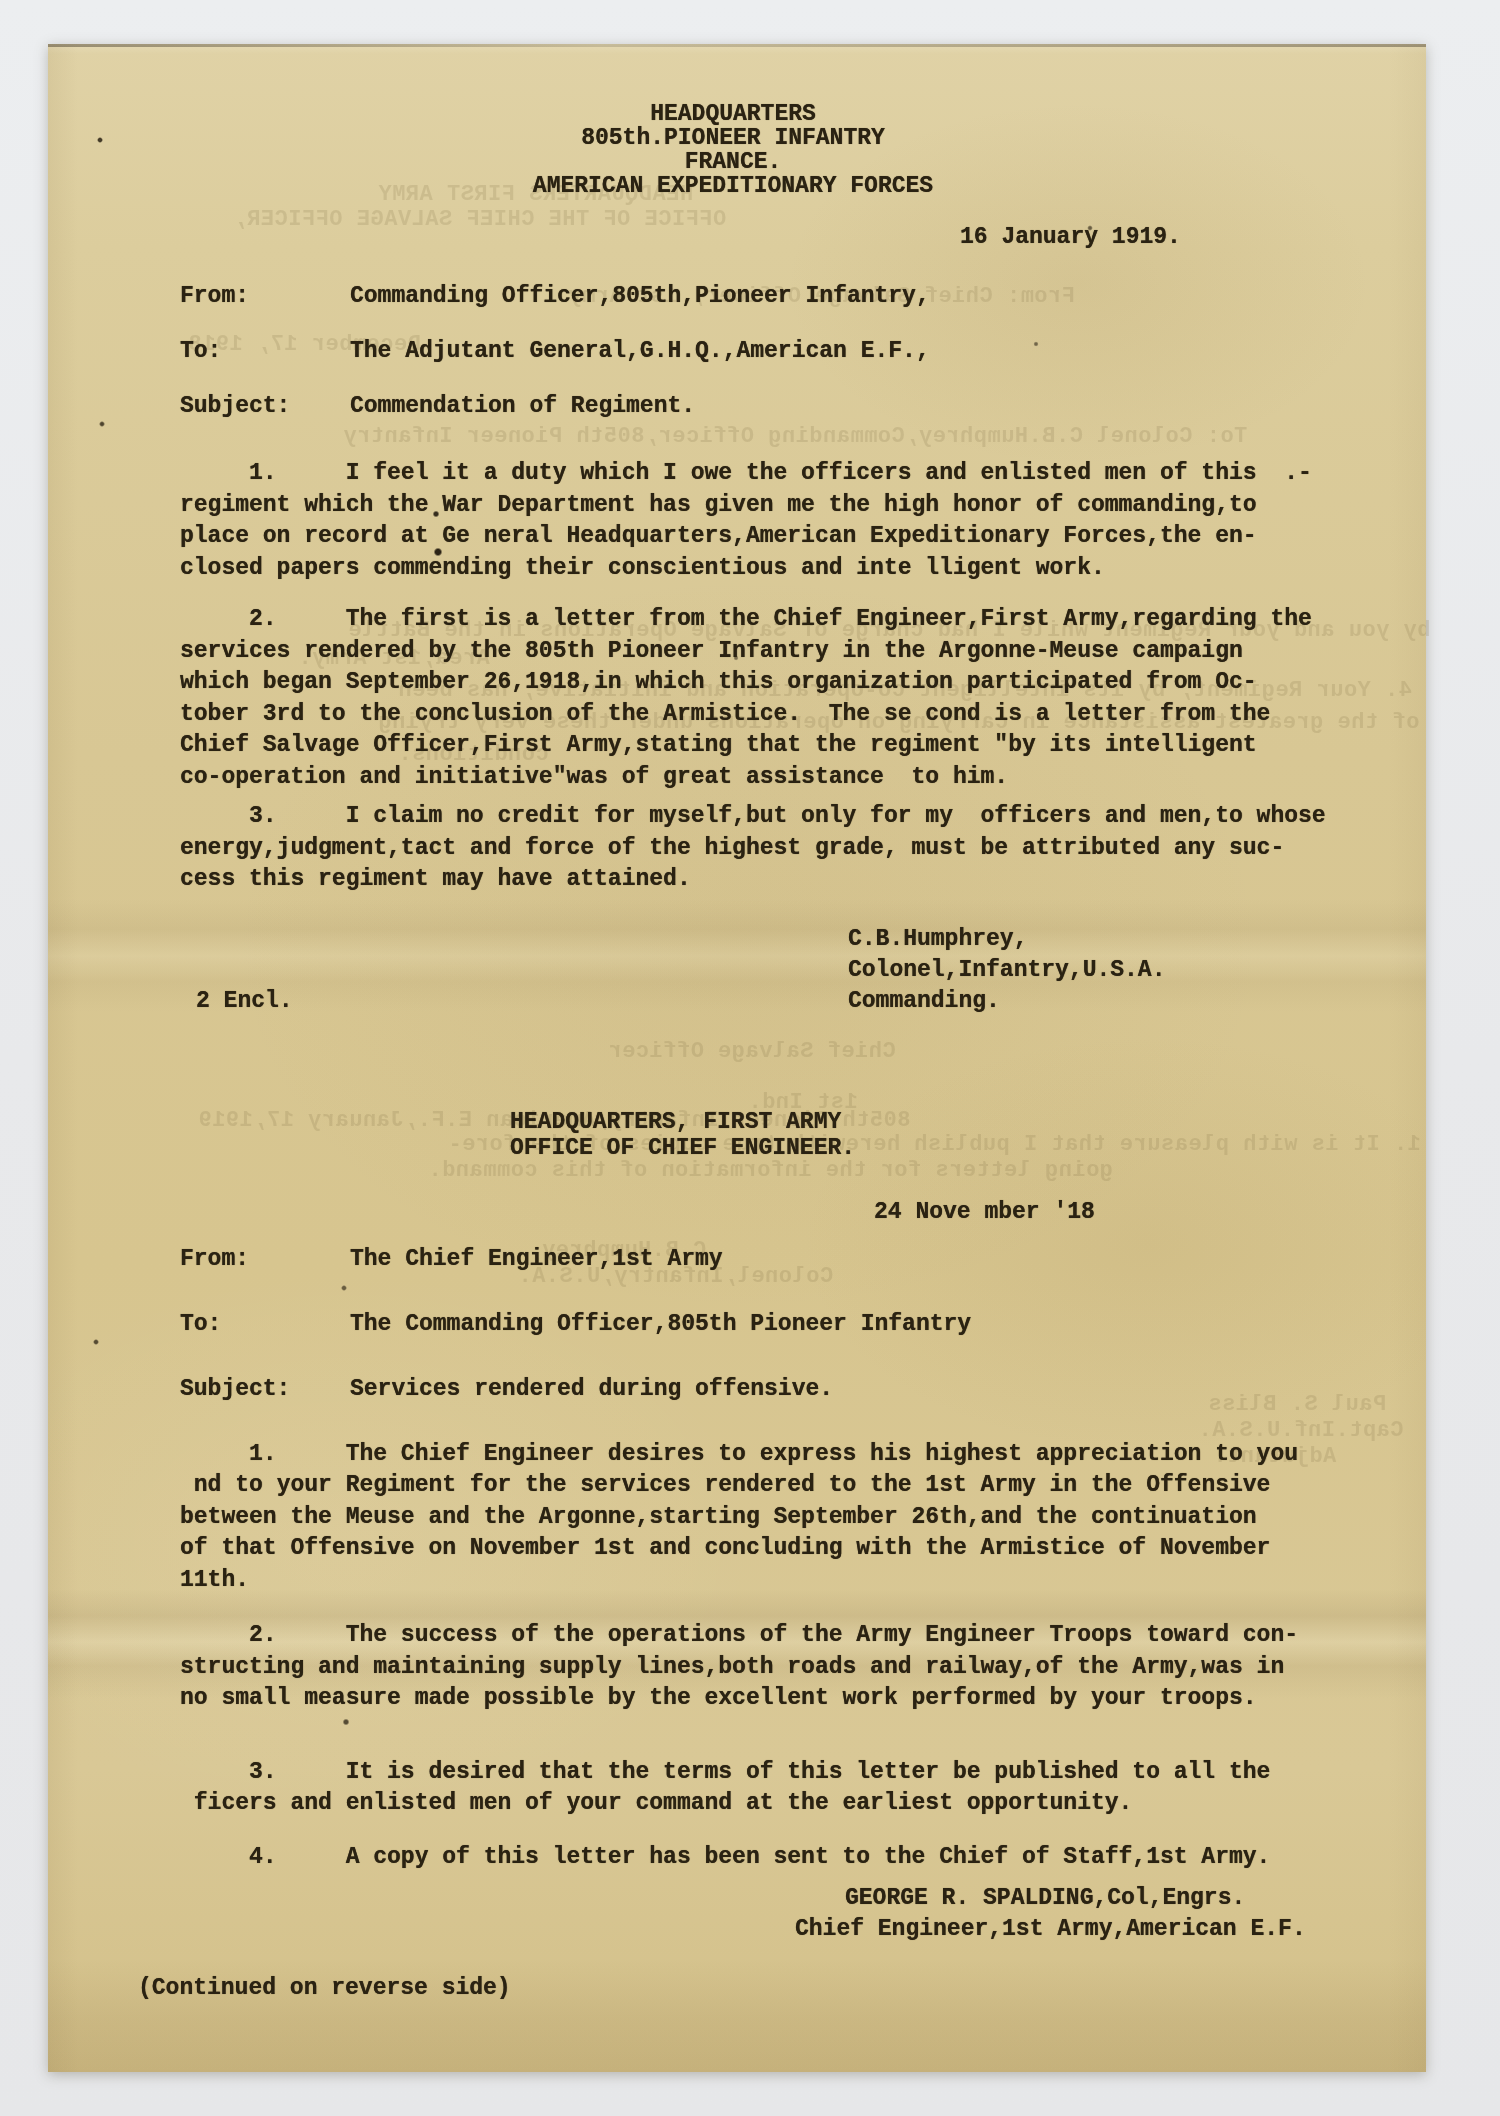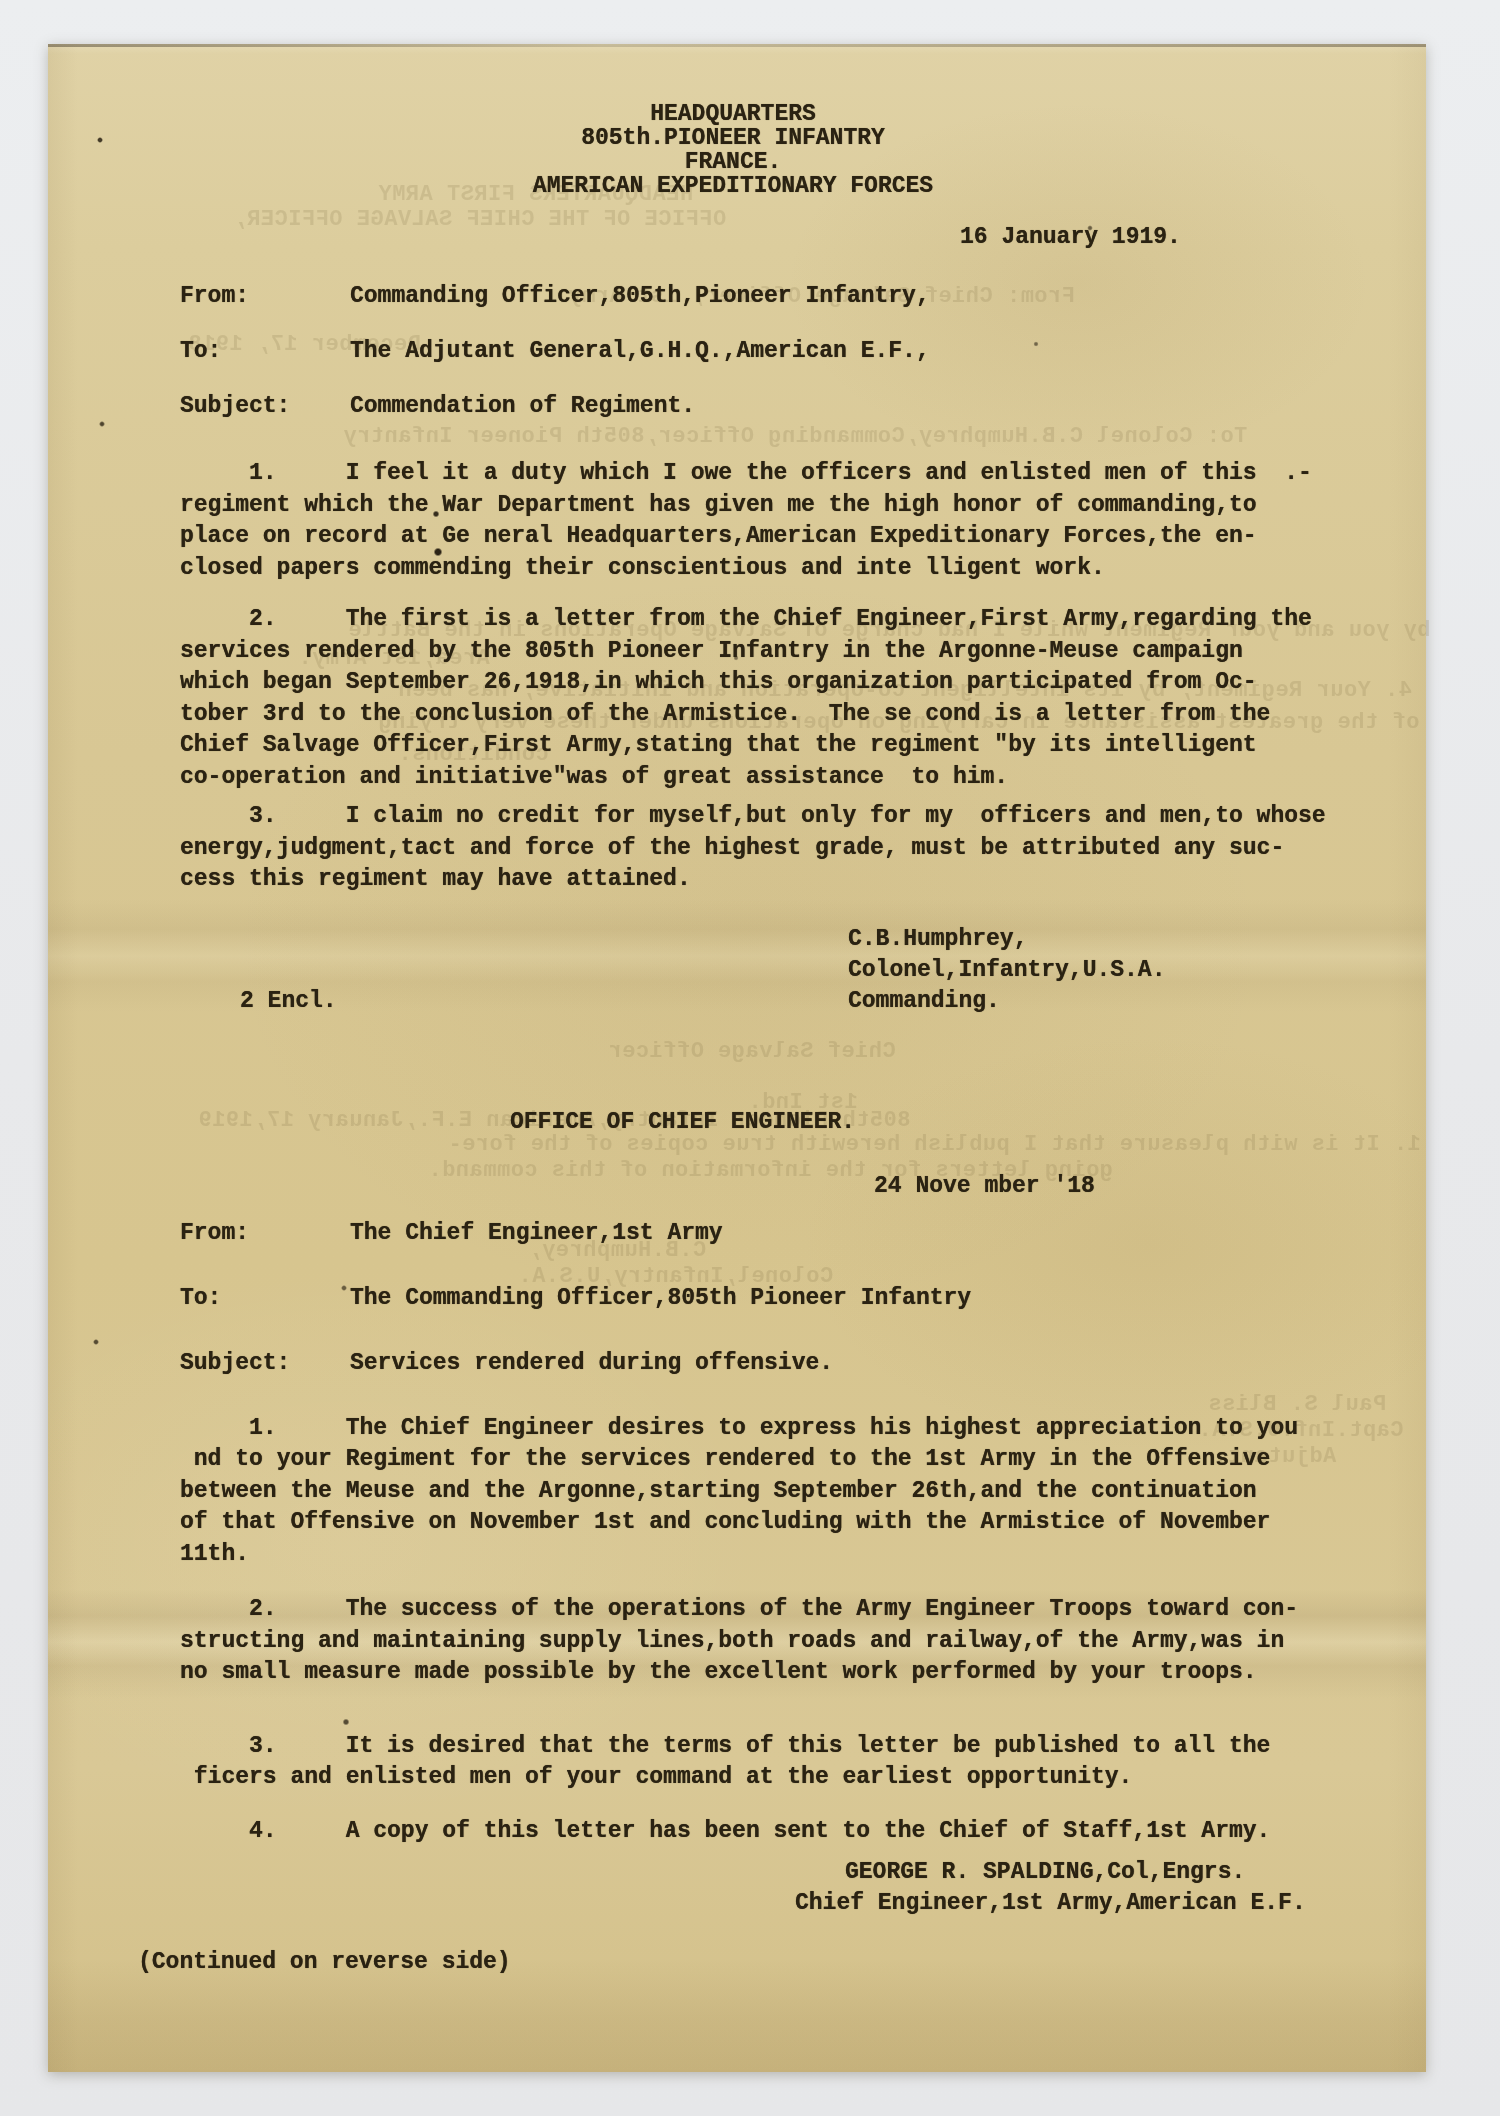--- a/index.html
+++ b/index.html
@@ -68,21 +68,21 @@
   .para{white-space:pre-wrap;line-height:31.5px;}
   .p-l1-1{margin-top:36px;}
   .p-l1-2{margin-top:20px;}
   .p-l1-3{margin-top:8px;}
   .p-l2-1{margin-top:20px;}
   .p-l2-2{margin-top:24px;}
   .p-l2-3{margin-top:42px;}
   .p-l2-4{margin-top:22px;}
   .sig-row1{position:relative;margin-top:28px;}
   .sig-block1{margin-left:668px;}
-  .enclosure{position:absolute;left:16px;top:62px;margin-left:44px;}
+  .enclosure{position:absolute;left:16px;top:62px;}
   .sig2{margin-top:10px;}
   .sig2-line1{padding-left:665px;}
   .sig2-line2{padding-left:615px;}
   .footer-note{margin-top:28px;position:relative;left:-42px;}
 </style>
 </head>
 <body>
 
 <div class="paper">
 
@@ -156,20 +156,21 @@
         <div class="sig-block1">
           <div>C.B.Humphrey,</div>
           <div>Colonel,Infantry,U.S.A.</div>
           <div>Commanding.</div>
         </div>
       </div>
     </div>
 
     <div>
       <div class="letterhead2">
+        <div>HEADQUARTERS, FIRST ARMY</div>
         <div>OFFICE OF CHIEF ENGINEER.</div>
       </div>
 
       <div class="dateline2">24 Nove mber '18</div>
 
       <div class="fields fields2">
         <div class="field-row">
           <span>From:</span>
           <span>The Chief Engineer,1st Army</span>
         </div>

